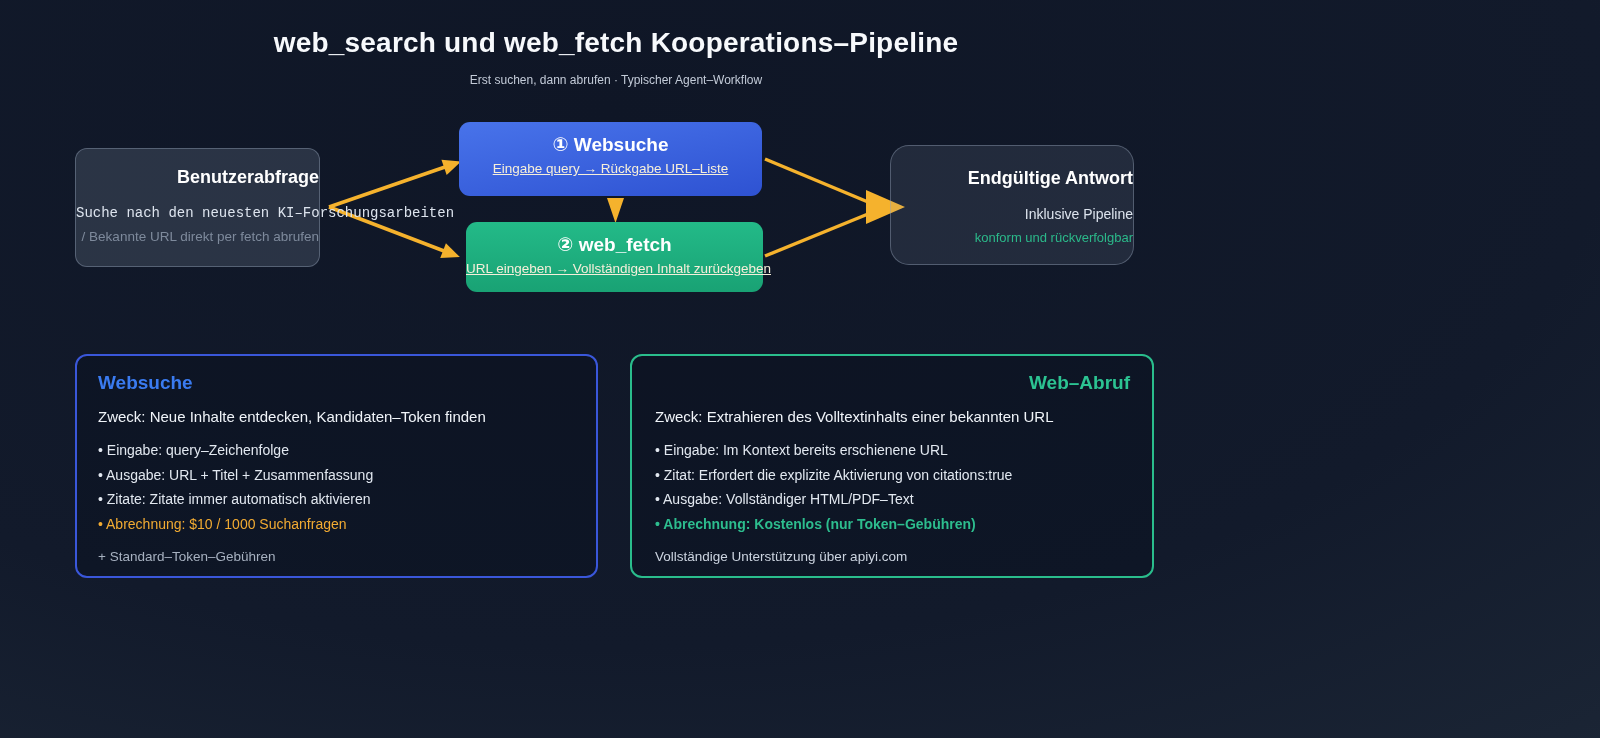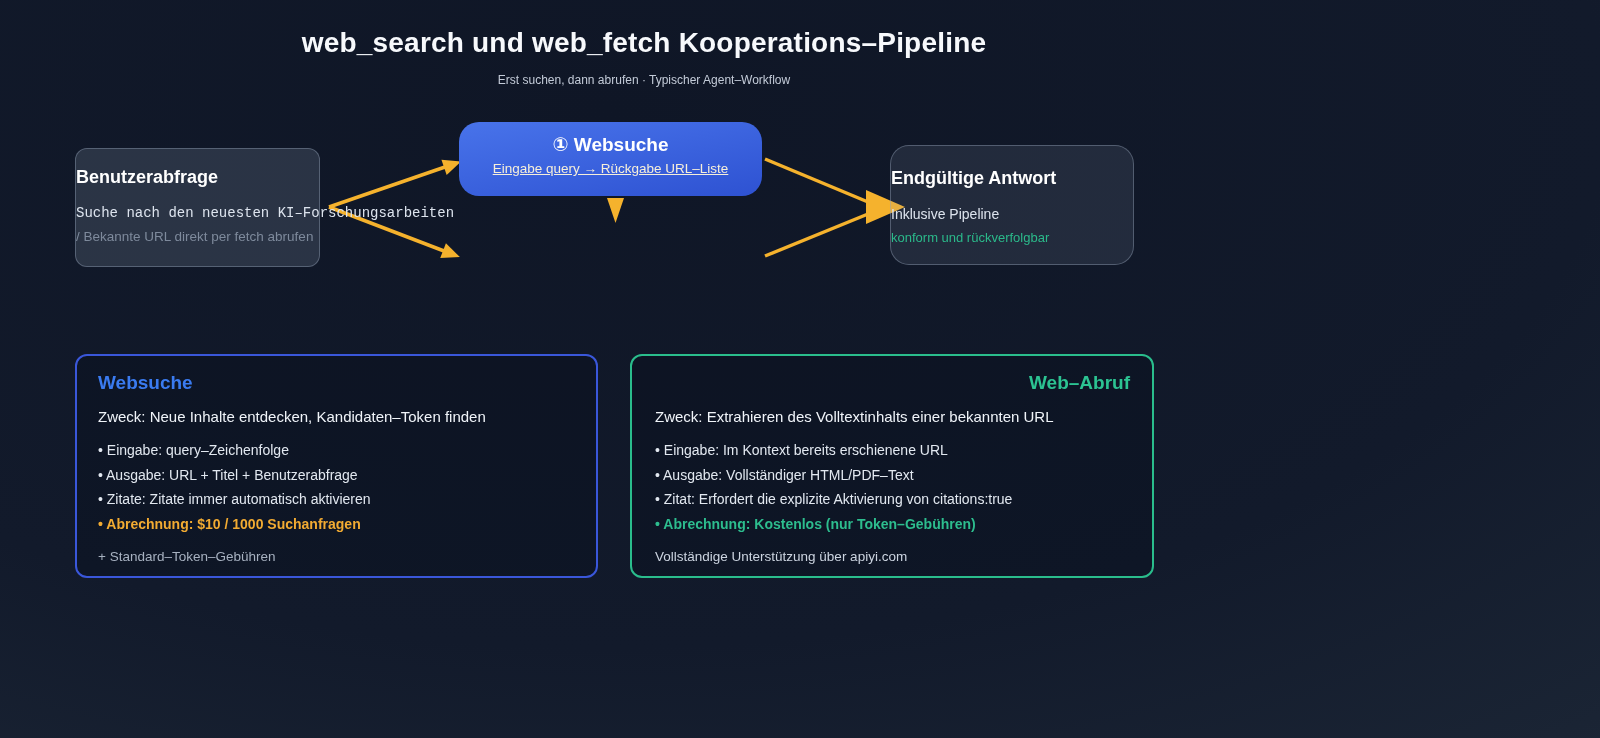--- a/index.html
+++ b/index.html
@@ -2,57 +2,57 @@
 <html><head>
 <meta charset="utf-8">
 <style>
   html,body{margin:0;padding:0;background:#0e1524;}
   .stage{
     position:relative;width:1600px;height:738px;overflow:hidden;
     font-family:"Liberation Sans","DejaVu Sans",sans-serif;
     background:radial-gradient(120% 140% at 38% 15%, #0f1626 0%, #121a2b 52%, #1a2434 78%, #212c3e 100%);
     color:#e5eaf2;
   }
-  .header{position:absolute;left:0;top:27px;width:1232px;text-align:center;padding-left:28px;}
+  .header{position:absolute;left:0;top:27px;width:1232px;text-align:center;}
   .title{font-size:28px;font-weight:bold;color:#f7f9fc;letter-spacing:.2px;}
   .subtitle{margin-top:14px;font-size:12px;color:#c3cbd8;}
 
-  .panel{position:absolute;box-sizing:border-box;border-radius:12px;text-align:left;
+  .panel{position:absolute;box-sizing:border-box;border-radius:12px;text-align:right;
     background:rgba(148,163,184,0.20);border:1px solid rgba(148,163,184,0.42);}
   #box-user{left:75px;top:148px;width:245px;height:119px;}
   #box-user .panel-title{margin-top:18px;font-size:18px;font-weight:bold;color:#ffffff;}
   #box-user .panel-line1{margin-top:17px;font-size:14px;color:#dde4ee;white-space:nowrap;font-family:Liberation Mono, monospace;}
   #box-user .panel-line2{margin-top:8px;font-size:13.5px;color:#7e8a9c;white-space:nowrap;}
 
   #box-answer{left:890px;top:145px;width:244px;height:120px;background:rgba(148,163,184,0.14);border-radius:19px;}
   #box-answer .panel-title{margin-top:22px;font-size:18px;font-weight:bold;color:#ffffff;}
   #box-answer .panel-line1{margin-top:17px;font-size:14px;color:#dde4ee;}
   #box-answer .panel-line2{margin-top:8px;font-size:13px;color:#2bb98a;}
 
-  .step{position:absolute;box-sizing:border-box;border-radius:20px;text-align:center;color:#fff;}
+  .step{position:absolute;box-sizing:border-box;border-radius:11px;text-align:center;color:#fff;}
   #box-search{left:459px;top:122px;width:303px;height:74px;
     background:linear-gradient(170deg,#4873ea 0%,#2e52d2 100%);}
   #box-fetch{left:466px;top:222px;width:297px;height:70px;
     background:linear-gradient(180deg,#23ba88 0%,#19a274 100%);}
   .step-title{margin-top:11px;font-size:19px;font-weight:bold;}
   .step-sub{margin-top:5px;font-size:13.5px;color:#f6efda;white-space:nowrap;text-decoration:underline;}
 
   #arrow-layer{position:absolute;left:0;top:0;width:1600px;height:738px;pointer-events:none;}
 
   .card{position:absolute;box-sizing:border-box;border-radius:12px;
     background:rgba(8,14,28,0.30);padding:16px 22px 0 21px;}
   #card-search{left:75px;top:354px;width:523px;height:224px;border:2px solid #3a57da;}
   #card-fetch{left:630px;top:354px;width:524px;height:224px;border:2px solid #2abd8c;padding-left:23px;}
   .card-title{font-size:19px;font-weight:bold;}
   #card-search .card-title{color:#3a7bf0;}
   #card-fetch .card-title{color:#2cc392;text-align:right;}
   .card-purpose{margin-top:14px;font-size:15px;color:#f0f4f9;}
   .card-items{margin:13px 0 0 0;padding:0;list-style:none;}
   .card-items li{font-size:14px;line-height:24.5px;color:#e2e8f0;white-space:nowrap;}
-  #card-search li.highlight{color:#f2ab32;font-weight:bold;}
+  #card-search li.highlight{color:#f2ab32;font-weight:normal;}
   #card-fetch li.highlight{color:#2dbd8e;font-weight:bold;}
   .card-footer{margin-top:13px;font-size:13.5px;color:#a7b1c0;}
   #card-fetch .card-footer{color:#ccd4e0;}
 </style>
 </head>
 <body>
 
 <div class="stage">
 
   <div class="header">
@@ -80,44 +80,48 @@
     <div class="panel-title">Benutzerabfrage</div>
     <div class="panel-line1">Suche nach den neuesten KI–Forschungsarbeiten</div>
     <div class="panel-line2">/ Bekannte URL direkt per fetch abrufen</div>
   </div>
 
   <div class="step" id="box-search">
     <div class="step-title">① Websuche</div>
     <div class="step-sub">Eingabe query → Rückgabe URL–Liste</div>
   </div>
 
+  <div class="step" id="box-fetch">
+    <div class="step-title">② web_fetch</div>
+    <div class="step-sub">URL eingeben → Vollständigen Inhalt zurückgeben</div>
+  </div>
 
   <div class="panel" id="box-answer">
     <div class="panel-title">Endgültige Antwort</div>
     <div class="panel-line1">Inklusive Pipeline</div>
     <div class="panel-line2">konform und rückverfolgbar</div>
   </div>
 
   <div class="card" id="card-search">
     <div class="card-title">Websuche</div>
     <div class="card-purpose">Zweck: Neue Inhalte entdecken, Kandidaten–Token finden</div>
     <ul class="card-items">
       <li>• Eingabe: query–Zeichenfolge</li>
-      <li>• Ausgabe: URL + Titel + Benutzerabfrage</li>
+      <li>• Ausgabe: URL + Titel + Zusammenfassung</li>
       <li>• Zitate: Zitate immer automatisch aktivieren</li>
       <li class="highlight">• Abrechnung: $10 / 1000 Suchanfragen</li>
     </ul>
     <div class="card-footer">+ Standard–Token–Gebühren</div>
   </div>
 
   <div class="card" id="card-fetch">
     <div class="card-title">Web–Abruf</div>
     <div class="card-purpose">Zweck: Extrahieren des Volltextinhalts einer bekannten URL</div>
     <ul class="card-items">
       <li>• Eingabe: Im Kontext bereits erschienene URL</li>
+      <li>• Zitat: Erfordert die explizite Aktivierung von citations:true</li>
       <li>• Ausgabe: Vollständiger HTML/PDF–Text</li>
-      <li>• Zitat: Erfordert die explizite Aktivierung von citations:true</li>
       <li class="highlight">• Abrechnung: Kostenlos (nur Token–Gebühren)</li>
     </ul>
     <div class="card-footer">Vollständige Unterstützung über apiyi.com</div>
   </div>
 
 </div>
 
 </body></html>

